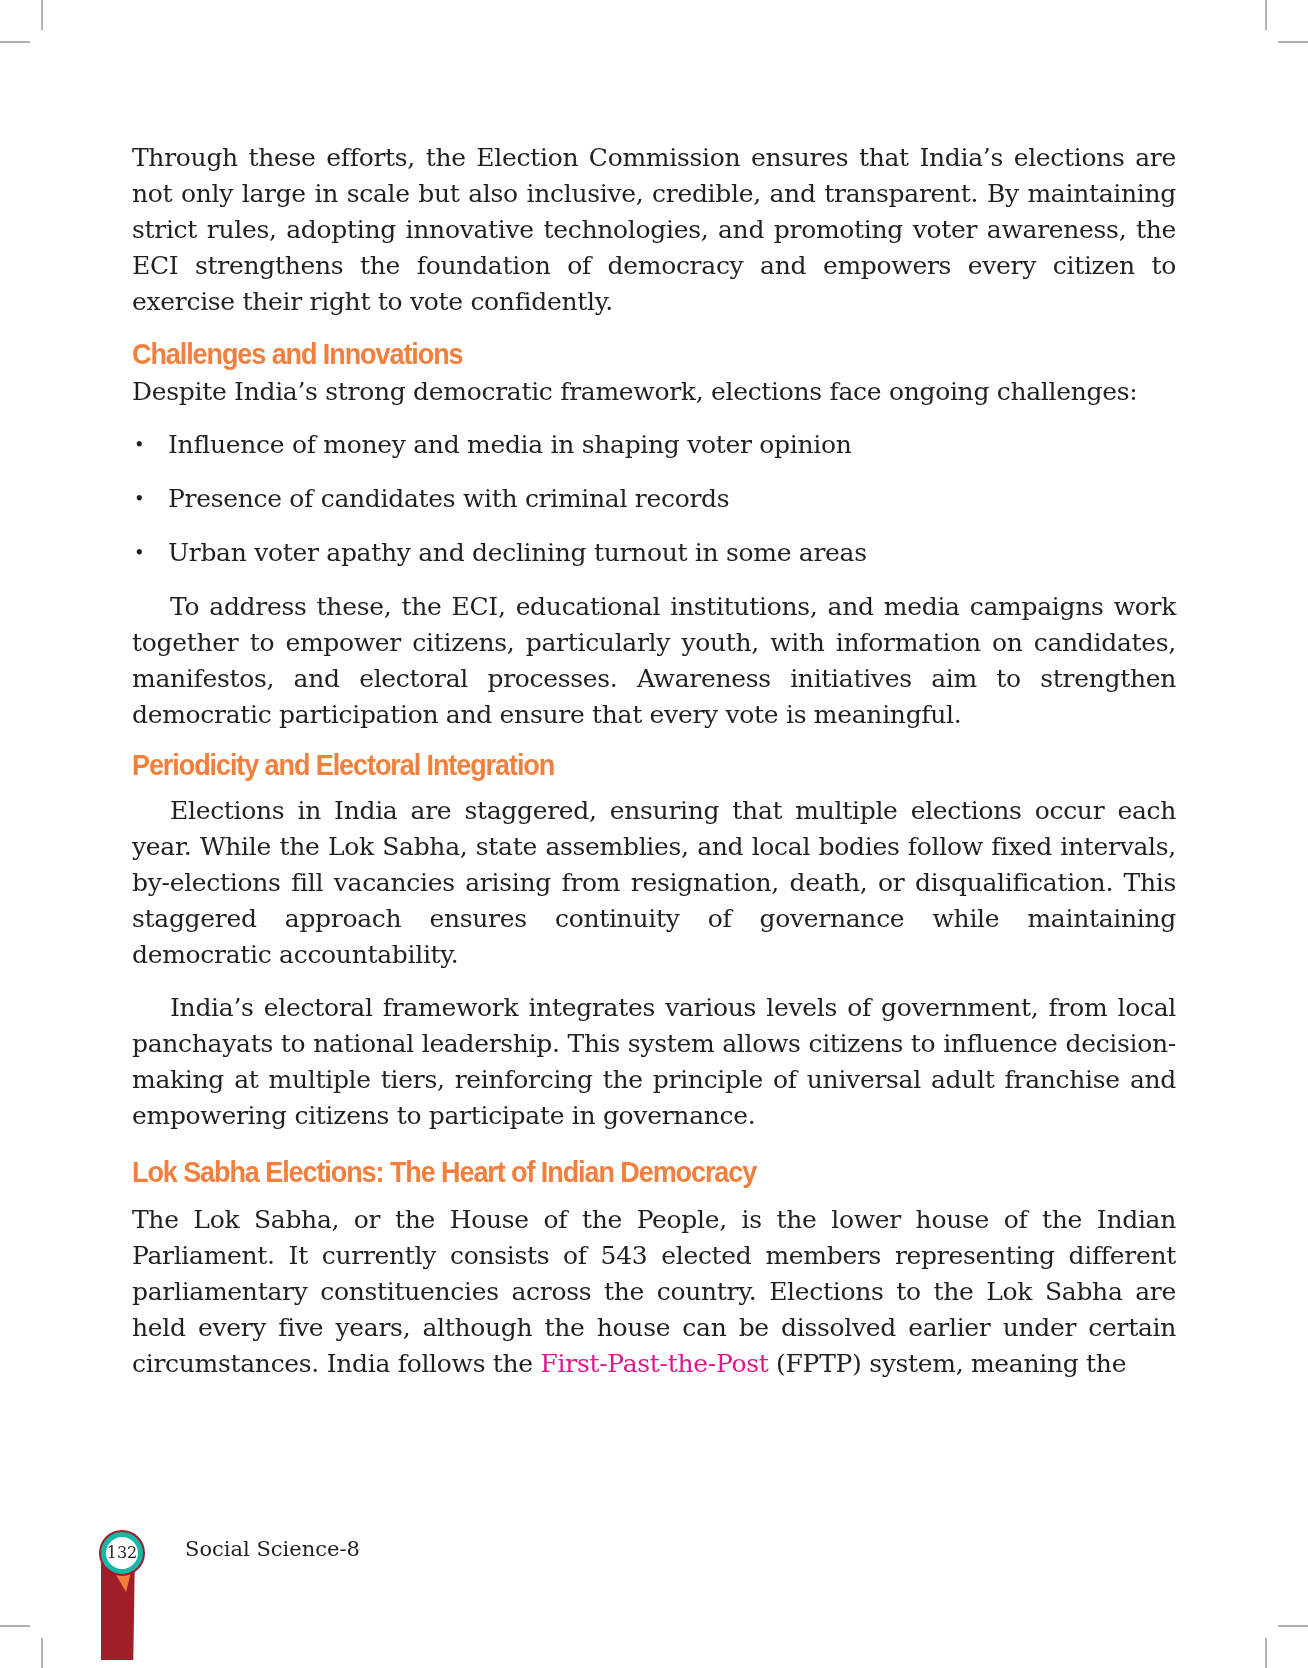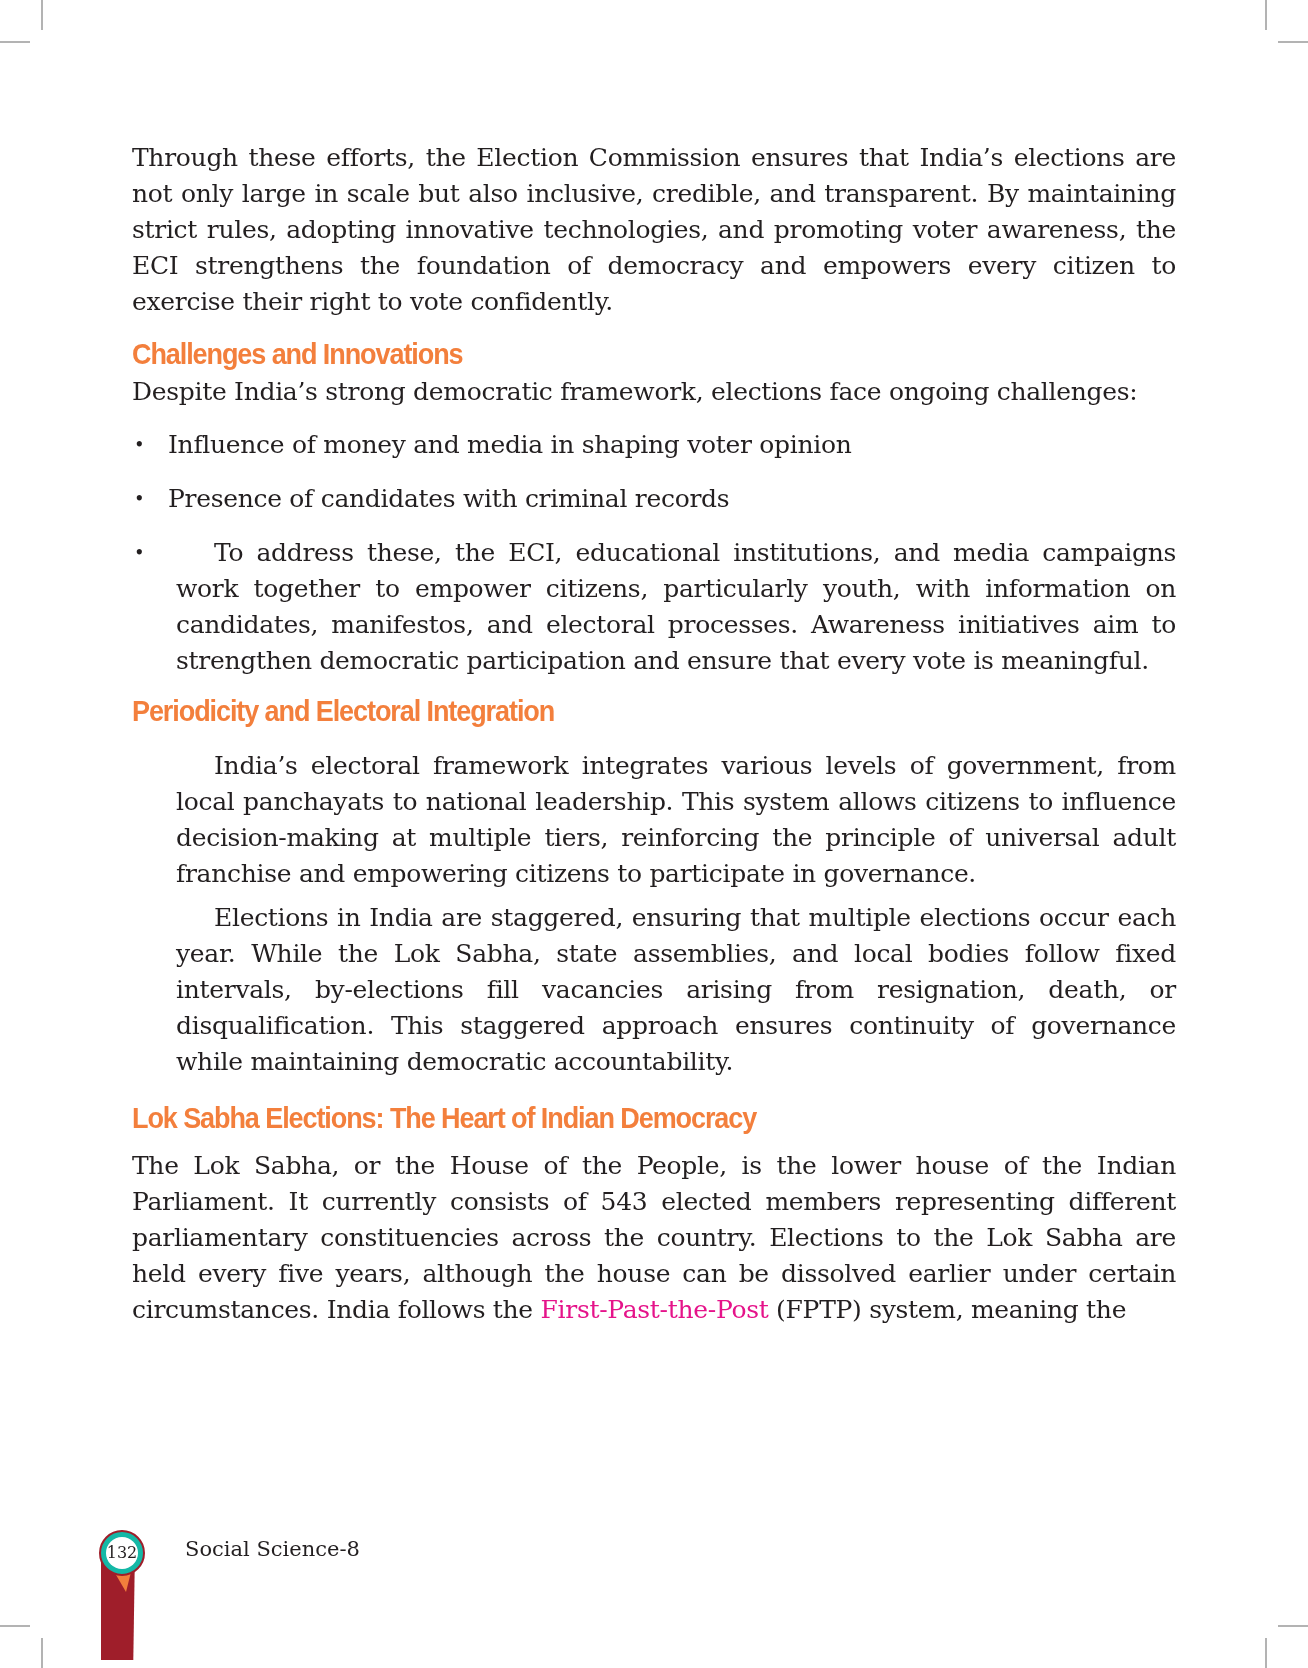--- a/index.html
+++ b/index.html
@@ -1,21 +1,21 @@
 <!DOCTYPE html>
 <html><head>
 <meta charset="utf-8">
 <style>
   html, body { margin:0; padding:0; background:#ffffff; }
   body { width:1308px; height:1668px; position:relative; overflow:hidden;
          font-family:"DejaVu Serif", "Liberation Serif", serif; color:#231f20; }
   .crop { position:absolute; background:#b3b3b3; }
   .content { position:absolute; left:132px; top:140px; width:1044px; }
   p.body { margin:0; font-size:25px; line-height:36px; text-align:justify; letter-spacing:-0.3px; }
-  p.indent { text-indent:38px;margin-left:44px; }
+  p.indent { text-indent:38px; }
   h2.sub { margin:0; font-family:"Liberation Sans", sans-serif; font-weight:bold; color:#f37f3c;
            font-size:30px; letter-spacing:-1.2px; transform:scaleX(0.9); transform-origin:left center; }
   ul.bullets { list-style:none; margin:0; padding:0; }
   ul.bullets li { font-size:25px; line-height:36px; position:relative; padding-left:36px; letter-spacing:-0.3px; }
   ul.bullets li .dot { position:absolute; left:2px; top:0; font-size:18px; }
   .banner { background:#3a87c8; color:#ffffff; font-family:"Liberation Sans", sans-serif; font-weight:bold;
             height:47px; line-height:50px; padding-left:1px; font-size:27px; letter-spacing:-0.6px;
             white-space:nowrap; overflow:hidden; border-top:2px solid #8fbce3; }
   .banner .small { font-size:22px; }
   .link { color:#e5138a; }
@@ -53,30 +53,31 @@
     <li style="margin-bottom:18px;">
       <span class="dot">•</span>
       <span>Influence of money and media in shaping voter opinion</span>
     </li>
     <li style="margin-bottom:18px;">
       <span class="dot">•</span>
       <span>Presence of candidates with criminal records</span>
     </li>
     <li>
       <span class="dot">•</span>
+      <span>Urban voter apathy and declining turnout in some areas</span>
     </li>
   </ul>
 
   <p class="body indent" style="margin-top:18px;">To address these, the ECI, educational institutions, and media campaigns work together to empower citizens, particularly youth, with information on candidates, manifestos, and electoral processes. Awareness initiatives aim to strengthen democratic participation and ensure that every vote is meaningful.</p>
 
   <h2 class="sub" style="margin-top:12px;height:40px;line-height:40px;">Periodicity and Electoral Integration</h2>
 
+  <p class="body indent" style="margin-top:8px;">Elections in India are staggered, ensuring that multiple elections occur each year. While the Lok Sabha, state assemblies, and local bodies follow fixed intervals, by-elections fill vacancies arising from resignation, death, or disqualification. This staggered approach ensures continuity of governance while maintaining democratic accountability.</p>
+
   <p class="body indent" style="margin-top:17px;">India’s electoral framework integrates various levels of government, from local panchayats to national leadership. This system allows citizens to influence decision-making at multiple tiers, reinforcing the principle of universal adult franchise and empowering citizens to participate in governance.</p>
-
-  <p class="body indent" style="margin-top:8px;">Elections in India are staggered, ensuring that multiple elections occur each year. While the Lok Sabha, state assemblies, and local bodies follow fixed intervals, by-elections fill vacancies arising from resignation, death, or disqualification. This staggered approach ensures continuity of governance while maintaining democratic accountability.</p>
 
 
   <h2 class="sub" style="margin-top:18px;height:40px;line-height:40px;">Lok Sabha Elections: The Heart of Indian Democracy</h2>
 
   <p class="body" style="margin-top:10px;">
     <span>The Lok Sabha, or the House of the People, is the lower house of the Indian Parliament. It currently consists of 543 elected members representing different parliamentary constituencies across the country. Elections to the Lok Sabha are held every five years, although the house can be dissolved earlier under certain circumstances. India follows the </span><span class="link">First-Past-the-Post</span><span> (FPTP) system, meaning the</span>
   </p>
 </div>
 
 <div class="badge-bar"></div>

